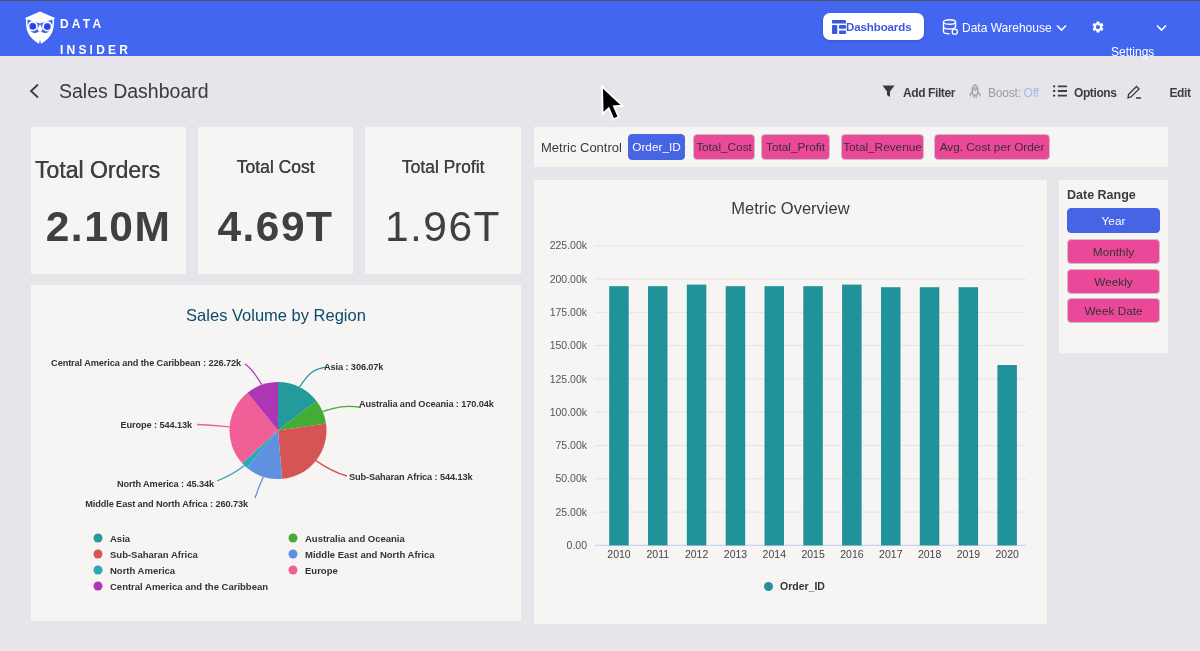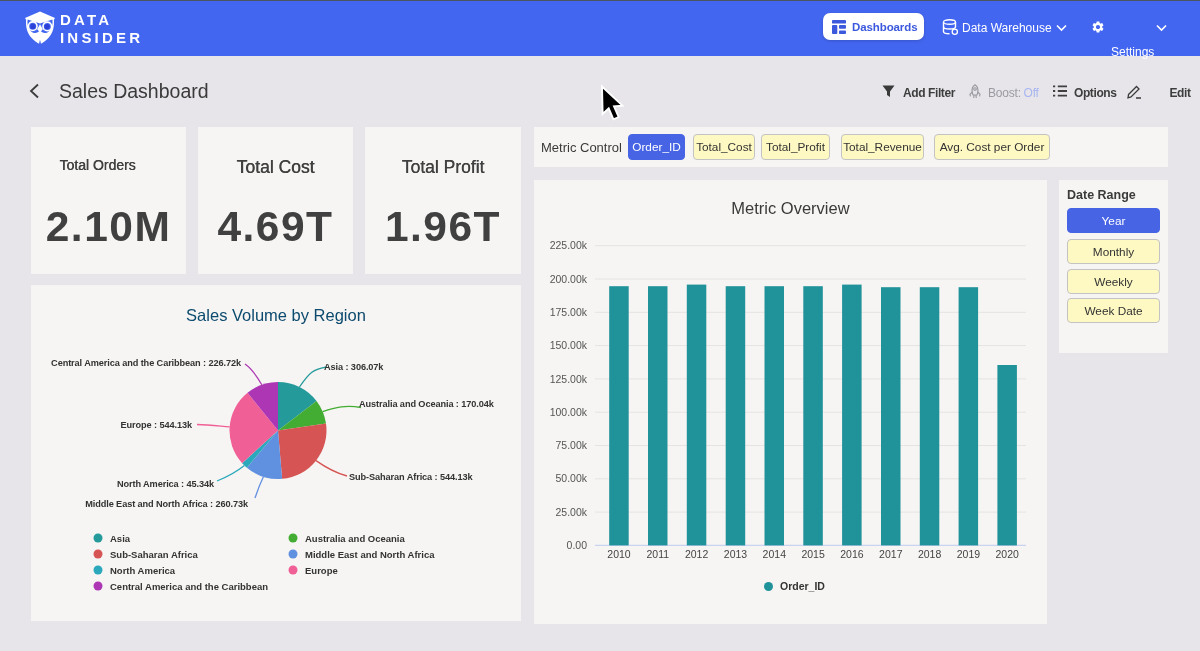--- a/index.html
+++ b/index.html
@@ -1,50 +1,50 @@
 <!DOCTYPE html>
 <html><head>
 <meta charset="utf-8">
 <style>
   * { margin:0; padding:0; box-sizing:border-box; }
   html,body { width:1200px; height:651px; overflow:hidden; }
   body { font-family:"Liberation Sans", sans-serif; background:#e7e5ea; position:relative; }
   .abs { position:absolute; }
   .card { position:absolute; background:#f6f5f3; }
-  .btn { position:absolute; background:#fef9c3; border:1px solid #c3c3c3; border-radius:4px;
+  .btn { position:absolute; background:#ec4899; border:1px solid #c3c3c3; border-radius:4px;
          font-size:11.8px; color:#333; display:flex; align-items:center; justify-content:center;
          white-space:nowrap; }
   .btn.sel { background:#4664e4; border-color:#4664e4; color:#fff; }
 </style>
 </head>
 <body>
 
 <div class="abs" style="left:0;top:0;width:1200px;height:56px;background:#4366f0;"></div>
 <div class="abs" style="left:0;top:0;width:1200px;height:1px;background:#4b5462;"></div>
 
 <svg class="abs" style="left:25px;top:10.5px" width="30" height="33" viewBox="0 0 30 33">
   <path d="M1.2,7.5 C0.4,16 2.2,22 6.2,26.5 C9.2,29.9 12,31.8 14,32.8 L15,28.8 L16,32.8 C18,31.8 20.8,29.9 23.8,26.5 C27.8,22 29.6,16 28.8,7.5 Z" fill="#fff"></path>
   <path d="M0,7.1 L15,0.6 L30,7.1 L28.4,9.6 L15,13.8 L1.6,9.6 Z" fill="#fff"></path>
   <path d="M2.6,8.6 L15,12.5 L27.4,8.6 C28.2,14.5 26.2,19.3 22.4,21.4 C19.8,22.7 17,21.9 15,19.6 C13,21.9 10.2,22.7 7.6,21.4 C3.8,19.3 1.8,14.5 2.6,8.6 Z" fill="#4366f0"></path>
   <circle cx="7.7" cy="15.2" r="4.3" fill="#4366f0" stroke="#fff" stroke-width="1.6"></circle>
   <circle cx="22.3" cy="15.4" r="4.3" fill="#4366f0" stroke="#fff" stroke-width="1.6"></circle>
   <circle cx="7.9" cy="15.4" r="2.6" fill="#2c3fd6"></circle>
   <circle cx="22.1" cy="15.6" r="2.6" fill="#2c3fd6"></circle>
   <path d="M15,13.2 L17.8,18.3 L15,21.6 L12.2,18.3 Z" fill="#fff"></path>
 </svg>
-<div class="abs" style="left:60px;top:11px;color:#fff;font-size:15px;font-weight:bold;letter-spacing:3.2px;line-height:18px;">DATA<br>INSIDER</div>
+<div class="abs" style="left:60px;top:11px;color:#fff;font-size:12px;font-weight:bold;letter-spacing:3.2px;line-height:26px;">DATA<br>INSIDER</div>
 
 <div class="abs" style="left:823px;top:13px;width:101px;height:27px;background:#fff;border-radius:7px;box-shadow:0 1px 3px rgba(0,0,0,0.18);display:flex;align-items:center;">
   <svg style="margin-left:9px" width="14" height="14" viewBox="0 0 14 14">
     <rect x="0" y="0" width="14" height="3.6" rx="0.9" fill="#3c59dd"></rect>
     <rect x="0" y="5.1" width="5.3" height="8.9" rx="0.9" fill="#3c59dd"></rect>
     <rect x="7" y="5.1" width="7" height="3.6" rx="0.9" fill="#3c59dd"></rect>
     <rect x="7" y="10.4" width="7" height="3.6" rx="0.9" fill="#3c59dd"></rect>
   </svg>
-  <span style="margin-left:6px;color:#3c59dd;font-size:11.5px;font-weight:bold;letter-spacing:-0.1px;">Dashboards</span>
+  <span style="color:#3c59dd;font-size:11.5px;font-weight:bold;letter-spacing:-0.1px;">Dashboards</span>
 </div>
 
 <svg class="abs" style="left:942px;top:19px" width="17" height="17" viewBox="0 0 17 17" fill="none" stroke="#fff" stroke-width="1.4">
   <ellipse cx="7.5" cy="3" rx="6" ry="2.2"></ellipse>
   <path d="M1.5,3 V12.5 C1.5,13.7 4.2,14.7 7.5,14.7 M13.5,3 V8"></path>
   <path d="M1.5,7.8 C1.5,9 4.2,10 7.5,10 C10.8,10 13.5,9 13.5,7.8"></path>
   <circle cx="12.8" cy="12.8" r="2.6" stroke-width="1.3"></circle>
 </svg>
 <div class="abs" style="left:962px;top:21px;color:#fff;font-size:12px;">Data Warehouse</div>
 <svg class="abs" style="left:1056px;top:24px" width="11" height="8" viewBox="0 0 11 8">
@@ -84,26 +84,26 @@
 
 <svg class="abs" style="left:1127px;top:84px" width="15" height="15" viewBox="0 0 15 15" fill="none" stroke="#3a3a3a" stroke-width="1.3">
   <path d="M1.5,10.5 L9.5,2.5 L12,5 L4,13 L1,13.8 Z"></path>
   <path d="M9,14 H14" stroke-width="1.5"></path>
 </svg>
 <div class="abs" style="left:1145.5px;top:85.5px;font-size:12px;font-weight:bold;letter-spacing:-0.4px;color:#3d3d3d;padding-left:24px;">Edit</div>
 
 <div class="card" style="left:31px;top:127px;width:155px;height:147px;"></div>
 <div class="card" style="left:198px;top:127px;width:155px;height:147px;"></div>
 <div class="card" style="left:365px;top:127px;width:156px;height:147px;"></div>
-<div class="abs" style="left:31px;top:157px;width:133px;text-align:center;font-size:14px;color:#404040;text-shadow:0.35px 0 0 #404040;">Total Orders</div>
+<div class="abs" style="left:31px;top:157px;width:133px;text-align:center;font-size:23px;color:#404040;text-shadow:0.35px 0 0 #404040;">Total Orders</div>
 <div class="abs" style="left:198px;top:157px;width:155px;text-align:center;font-size:17.5px;color:#404040;text-shadow:0.35px 0 0 #404040;">Total Cost</div>
 <div class="abs" style="left:365px;top:157px;width:156px;text-align:center;font-size:17.5px;color:#404040;text-shadow:0.35px 0 0 #404040;">Total Profit</div>
 <div class="abs" style="left:31px;top:203px;width:155px;text-align:center;font-size:42.5px;font-weight:bold;letter-spacing:1.5px;color:#404040;">2.10M</div>
 <div class="abs" style="left:198px;top:203px;width:155px;text-align:center;font-size:42.5px;font-weight:bold;letter-spacing:1.5px;color:#404040;">4.69T</div>
-<div class="abs" style="left:365px;top:203px;width:156px;text-align:center;font-size:42.5px;font-weight:bold;letter-spacing:1.5px;color:#404040;">1.96T</div>
+<div class="abs" style="left:365px;top:203px;width:156px;text-align:center;font-size:42.5px;font-weight:normal;letter-spacing:1.5px;color:#404040;">1.96T</div>
 
 <div class="card" style="left:31px;top:285px;width:490px;height:336px;"></div>
 <div class="abs" style="left:31px;top:306px;width:490px;text-align:center;font-size:16.5px;color:#0c4a6e;">Sales Volume by Region</div>
 <svg class="abs" style="left:31px;top:285px" width="490" height="336" viewBox="0 0 490 336">
   <g fill="none" stroke-width="1.3">
     <path d="M268.5,102 C278,88 282,84 296,82" stroke="#259a9b"></path>
     <path d="M291.7,126.7 C305,122 315,120 330,122.5" stroke="#43ad33"></path>
     <path d="M285.0,175.6 C297,184 305,188 316,191" stroke="#d65454"></path>
     <path d="M232.4,191.8 C228,201 226,207 224,213" stroke="#6090e0"></path>
     <path d="M213.4,180.5 C204,188 196,192 186,196" stroke="#2ba8bc"></path>

